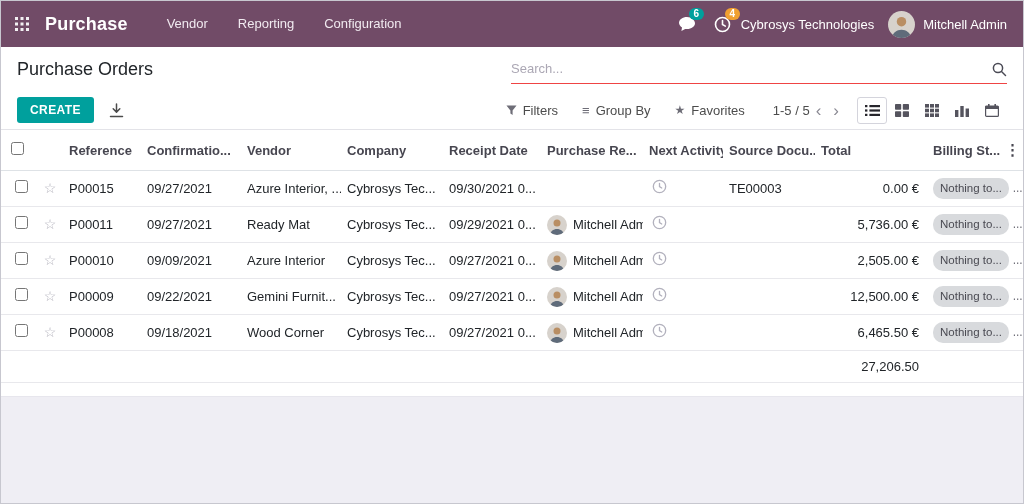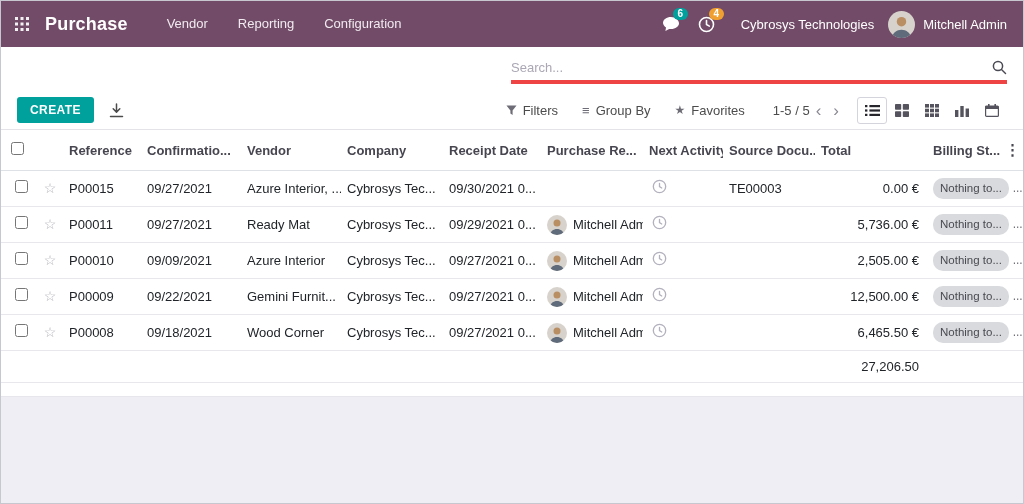--- a/index.html
+++ b/index.html
@@ -9,31 +9,31 @@
   
   .topbar { height:46px; background:#714B67; display:flex; align-items:center; color:#fff; flex-shrink:0; padding-right:10px; }
   .apps-btn { width:42px; height:46px; display:flex; align-items:center; justify-content:center; cursor:pointer; }
   .brand { font-size:18px; font-weight:bold; margin:0 24px 0 2px; letter-spacing:.2px; }
   .menu-item { font-size:13px; color:#f1eaf0; padding:0 15px; line-height:46px; cursor:pointer; }
   .topbar-right { margin-left:auto; display:flex; align-items:center; }
   .systray-icon { position:relative; width:36px; height:46px; display:flex; align-items:center; justify-content:center; cursor:pointer; }
   .badge { position:absolute; top:7px; right:1px; color:#fff; font-size:10px; line-height:12px; border-radius:8px; padding:0 4px; min-width:15px; text-align:center; font-weight:bold; }
   .badge-msg { background:#00A09D; }
   .badge-act { background:#F0A030; }
-  .company-name { font-size:13px; margin:0 14px 0 16px; cursor:pointer; }
+  .company-name { font-size:13px; margin:0 14px 0 0; cursor:pointer; }
   .user-menu { display:flex; align-items:center; gap:8px; font-size:13px; cursor:pointer; padding-right:6px; }
   .avatar { border-radius:50%; overflow:hidden; display:inline-block; line-height:0; }
   .avatar.nav { width:27px; height:27px; }
   .avatar.sm { width:20px; height:20px; flex-shrink:0; }
 
   
   .control-panel { padding:0 16px; border-bottom:1px solid #e3e3e8; flex-shrink:0; }
   .cp-top { display:flex; align-items:center; height:44px; }
   .page-title { font-size:18px; color:#212529; }
-  .searchbar { margin-left:auto; width:496px; height:30px; display:flex; align-items:center; border-bottom:4px solid #ef4444; }
+  .searchbar { margin-left:auto; width:496px; height:30px; display:flex; align-items:center; border-bottom:1px solid #ef4444; }
   .search-input { flex:1; border:none; outline:none; font-size:13px; color:#212529; background:transparent; }
   .search-input::placeholder { color:#aba7b4; }
   .cp-bottom { display:flex; align-items:center; height:38px; }
   .create-btn { background:#00A09D; color:#fff; border:none; border-radius:3px; font-size:12px; font-weight:bold; letter-spacing:.4px; padding:6px 13px; cursor:pointer; font-family:inherit; }
   .export-btn { margin-left:15px; background:none; border:none; cursor:pointer; line-height:0; }
   .cp-actions { margin-left:auto; display:flex; align-items:center; }
   .cp-action { display:flex; align-items:center; gap:6px; font-size:13px; color:#4c4c4c; cursor:pointer; margin-left:24px; }
   .cp-action .glyph { font-size:13px; color:#6e6d77; }
   .glyph-star { color:#6e6d77; font-size:12px; }
   .pager { font-size:13px; color:#4c4c4c; margin-left:28px; }
@@ -108,20 +108,21 @@
               <path d="M3.5 24c.6-4.6 4.2-7.3 8.5-7.3s7.9 2.7 8.5 7.3z" fill="#5f6b7a"></path>
             </svg>
         </span>
         <span>Mitchell Admin</span>
       </div>
     </div>
   </div>
 
   <div class="control-panel">
     <div class="cp-top">
+      <div class="page-title">Purchase Orders</div>
       <div class="searchbar">
         <input class="search-input" type="text" placeholder="Search..." style="">
         <span style="line-height:0;">
           <svg width="16" height="16" viewBox="0 0 16 16">
               <circle cx="7" cy="7" r="4.6" fill="none" stroke="#4a4a55" stroke-width="1.5"></circle>
               <path d="M10.5 10.5L14.5 14.5" stroke="#4a4a55" stroke-width="1.5" stroke-linecap="round"></path>
             </svg>
         </span>
       </div>
     </div>

